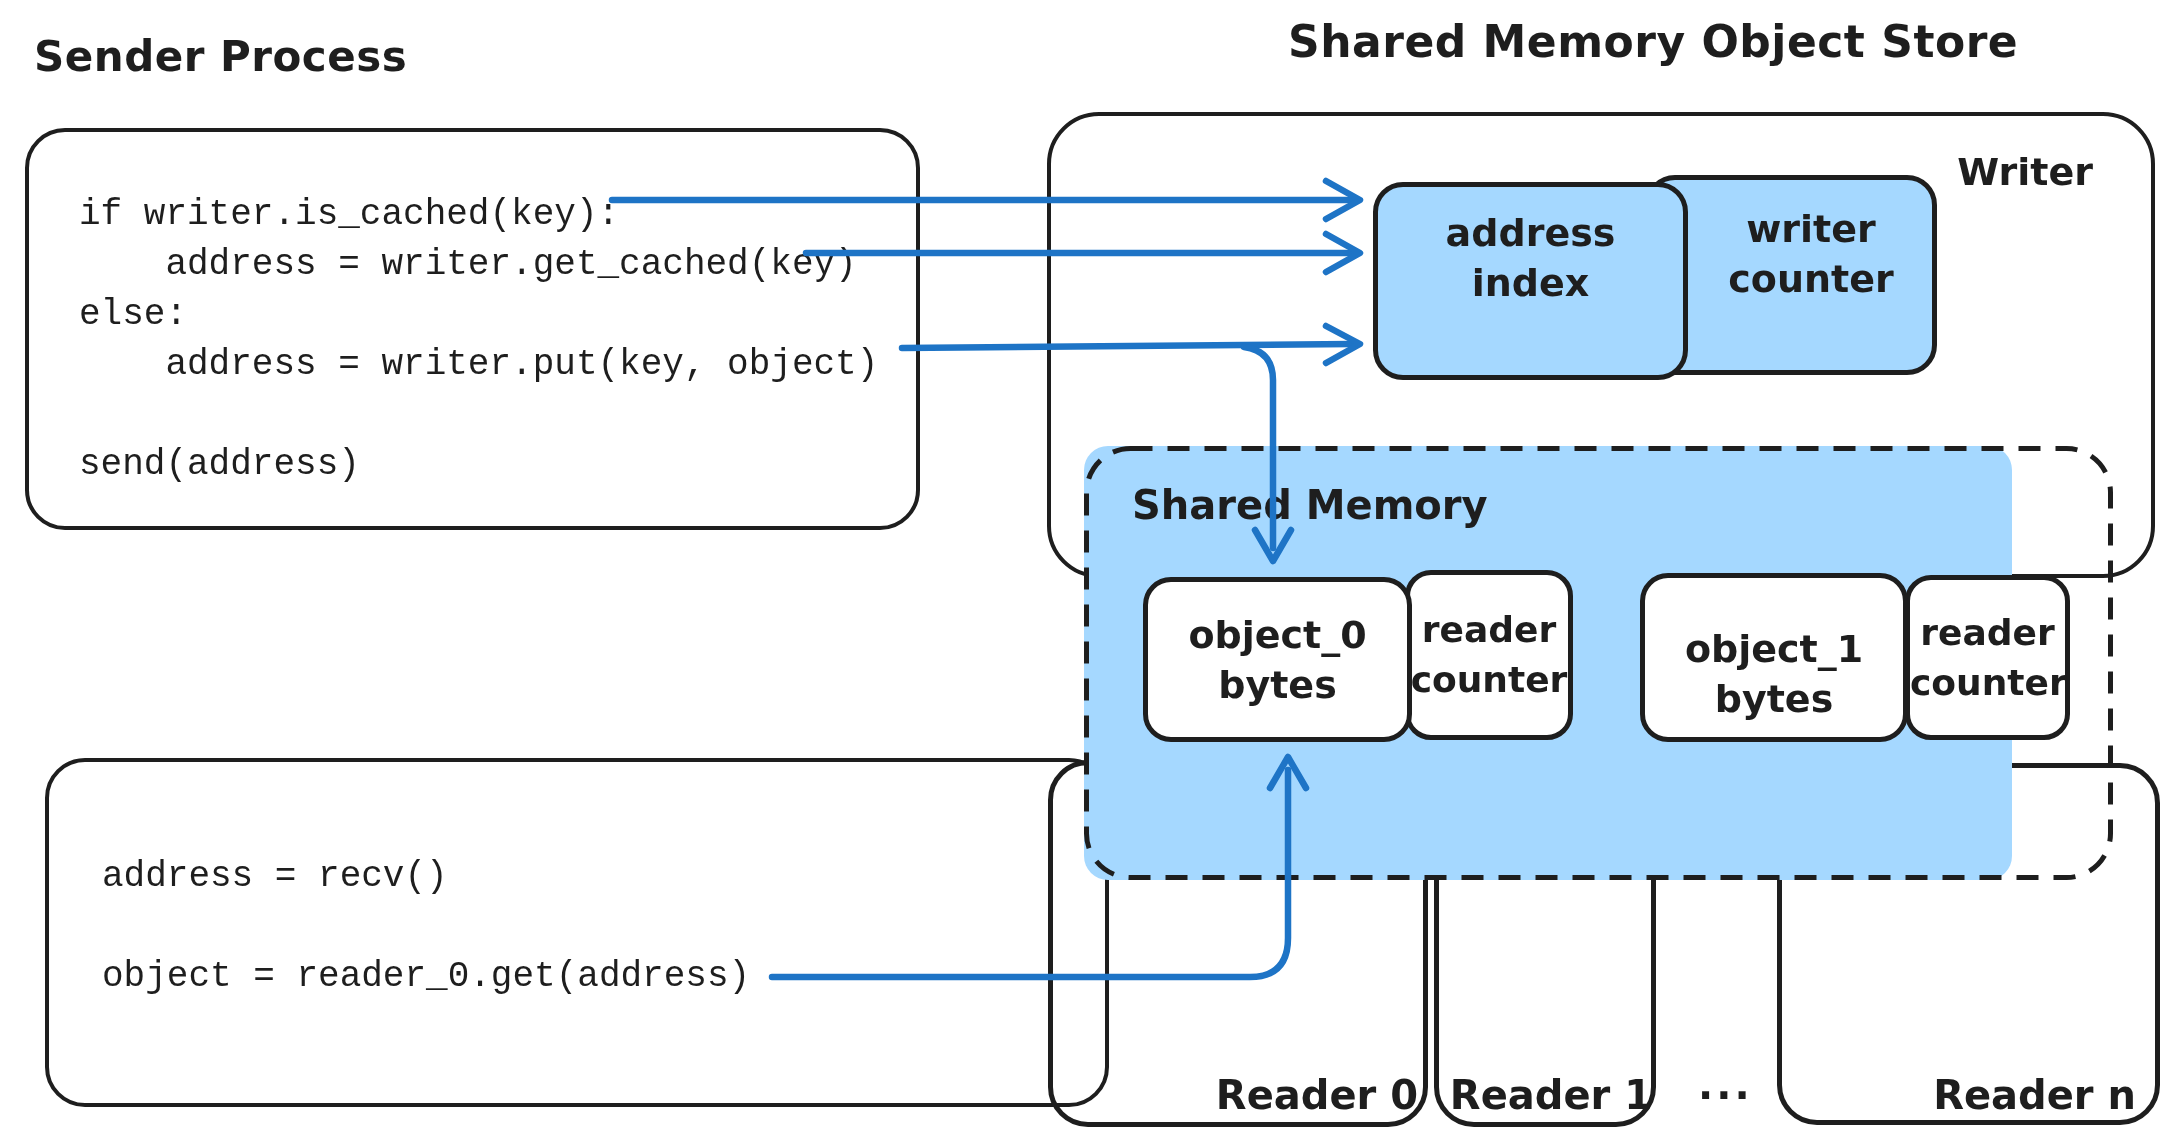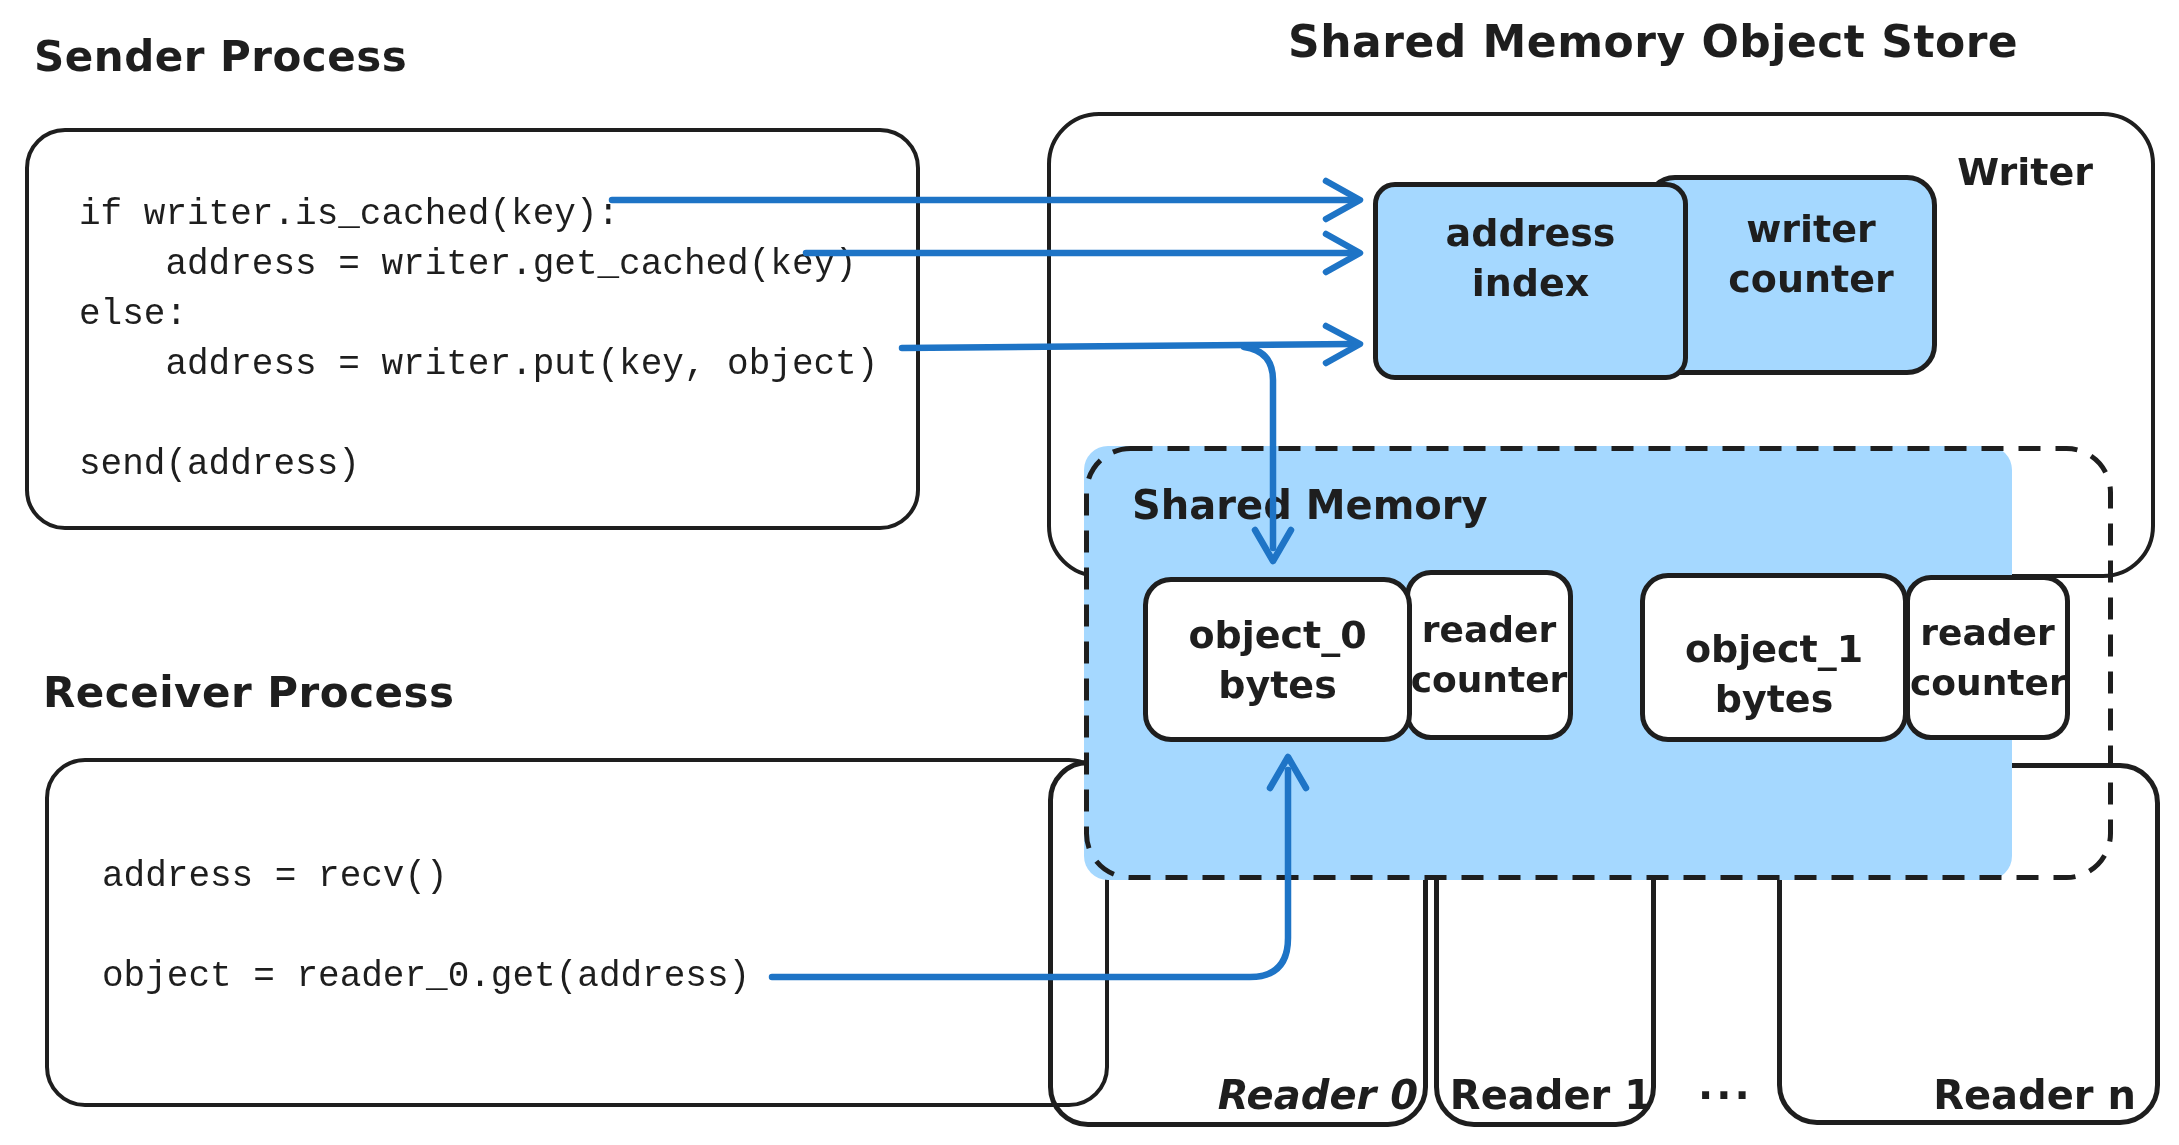--- a/index.html
+++ b/index.html
@@ -36,21 +36,20 @@
   .slot{z-index:3;}
   .z0{z-index:0;}
 </style>
 </head>
 <body>
 
 <div id="canvas">
 
   <div class="abs heading" style="left:34px;top:32px;">Sender Process</div>
   <div class="abs title-lg" style="left:1288px;top:16px;">Shared Memory Object Store</div>
-  <div class="abs heading" style="left:43px;top:668px;">Receiver Process</div>
 
   <div class="box" style="left:25px;top:128px;width:895px;height:402px;border-radius:40px;">
     <pre class="code" style="left:42px;top:50px;">if writer.is_cached(key):
     address = writer.get_cached(key)
 else:
     address = writer.put(key, object)
 
 send(address)</pre>
   </div>
 
@@ -61,21 +60,21 @@
   </div>
 
   <div class="box z0" style="left:1047px;top:112px;width:1108px;height:466px;border-radius:52px;">
     <div class="corner-label" style="right:58px;top:34px;">Writer</div>
   </div>
 
   <div class="blue-box" style="left:1645px;top:175px;width:292px;height:200px;z-index:1;">
     <div class="two-line" style="top:24px;left:40px;right:0;">writer
 counter</div>
   </div>
-  <div class="blue-box" style="left:1373px;top:182px;width:315px;height:198px;z-index:2;border-radius:22px;">
+  <div class="blue-box" style="left:1373px;top:182px;width:315px;height:198px;z-index:2;">
     <div class="two-line" style="top:21px;">address
 index</div>
   </div>
 
   <div class="box reader-box" style="left:1048px;top:760px;width:380px;height:367px;border-radius:40px;"></div>
   <div class="box reader-box" style="left:1434px;top:760px;width:222px;height:367px;border-radius:40px;"></div>
   <div class="box reader-box" style="left:1777px;top:763px;width:383px;height:362px;border-radius:40px;"></div>
 
   <div id="dashed-fill">
     <div class="sm-label" style="left:48px;top:36px;">Shared Memory</div>
@@ -91,21 +90,21 @@
   </div>
   <div class="white-box slot" style="left:1905px;top:575px;width:165px;height:165px;border-radius:26px;">
     <div class="two-line" style="top:28px;font-size:36px;">reader
 counter</div>
   </div>
   <div class="white-box slot" style="left:1640px;top:573px;width:268px;height:169px;">
     <div class="two-line" style="top:46px;">object_1
 bytes</div>
   </div>
 
-  <div class="reader-label" style="right:761px;top:1072px;z-index:4;font-style:italic;">Reader 0</div>
+  <div class="reader-label" style="right:761px;top:1072px;z-index:4;">Reader 0</div>
   <div class="reader-label" style="right:527px;top:1072px;z-index:4;">Reader 1</div>
   <div class="reader-label" style="left:1698px;top:1062px;z-index:4;letter-spacing:3px;">...</div>
   <div class="reader-label" style="right:43px;top:1072px;z-index:4;">Reader n</div>
 
   <svg id="overlay" width="2179" height="1145" viewBox="0 0 2179 1145">
     <rect x="1086.5" y="448.5" width="1024" height="429" rx="44" fill="none" stroke="var(--ink)" stroke-width="5" stroke-dasharray="22 15"></rect>
 
     <g stroke="var(--arrow_blue)" stroke-width="6.5" fill="none" stroke-linecap="round" stroke-linejoin="round">
 
       <g>

